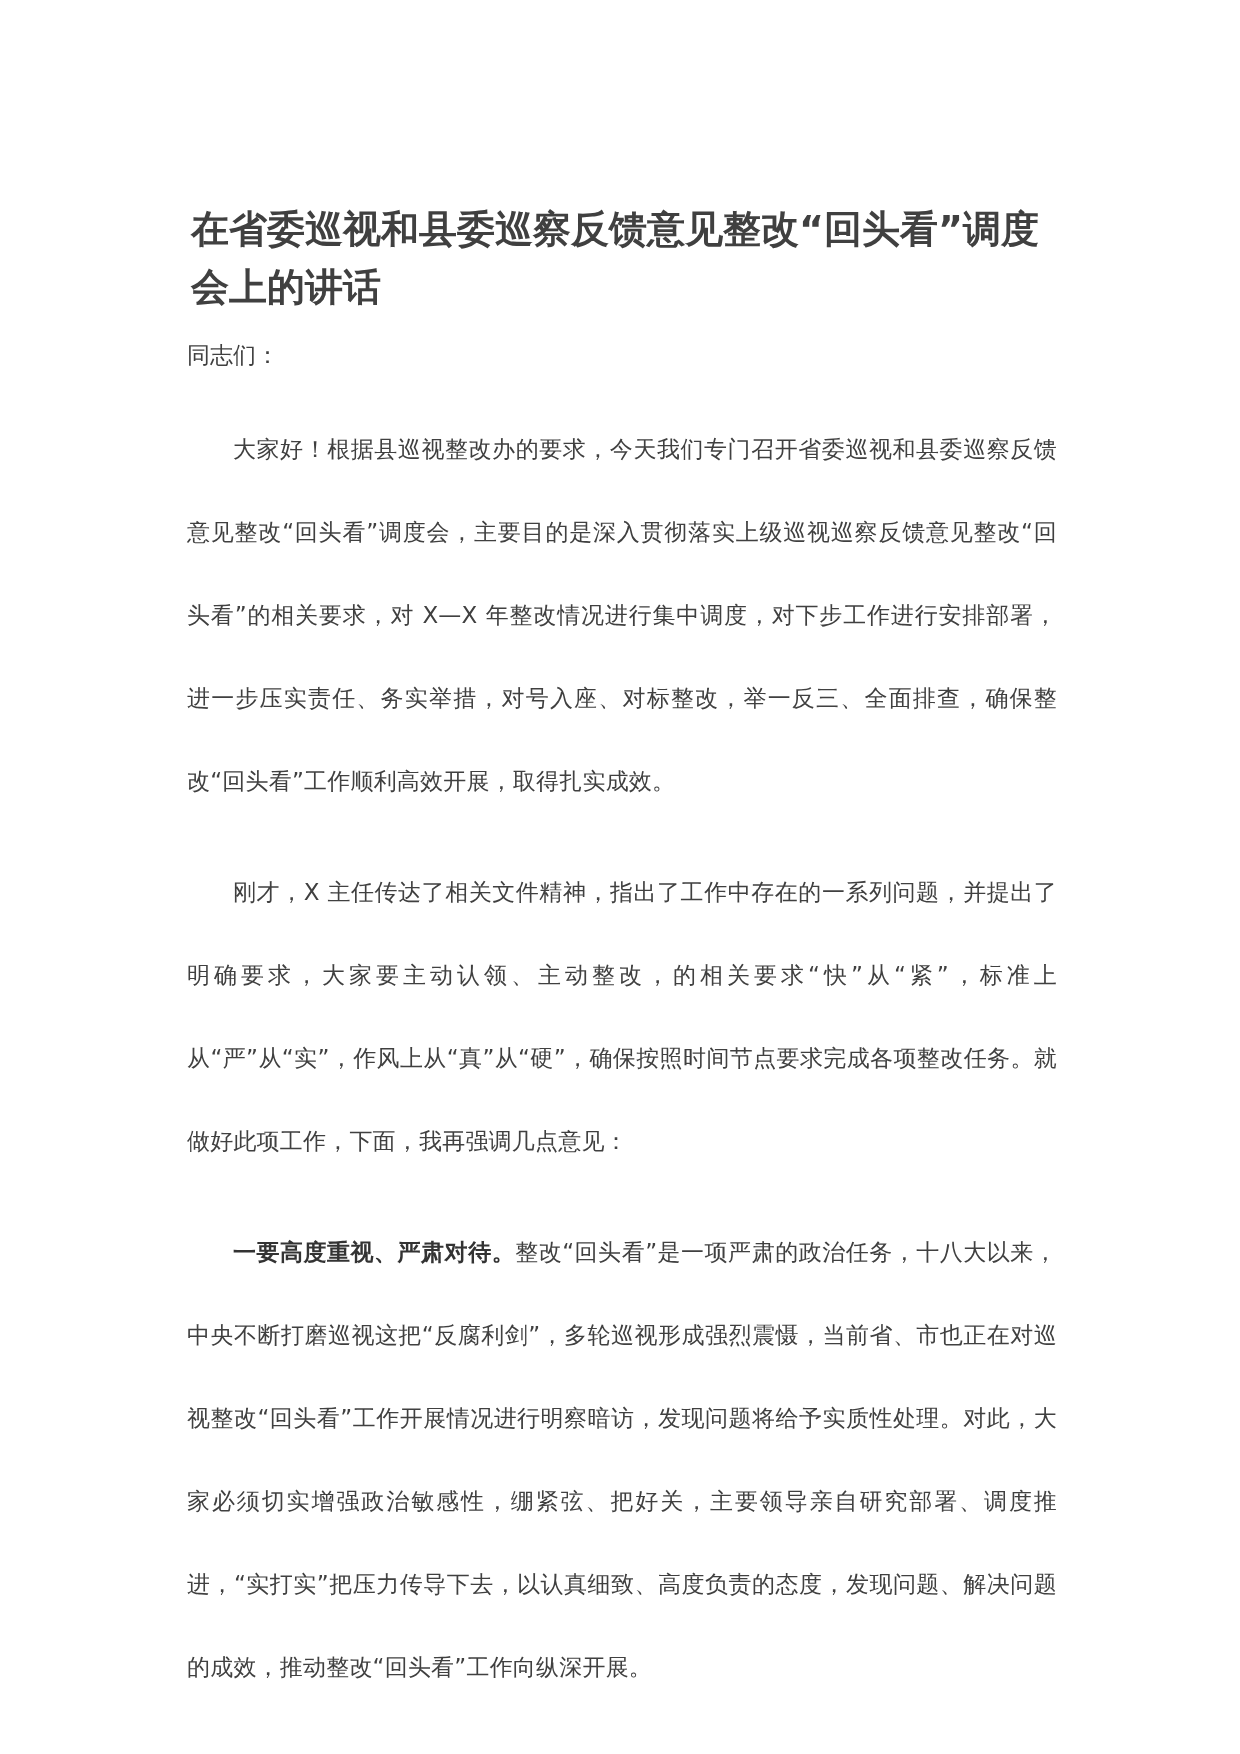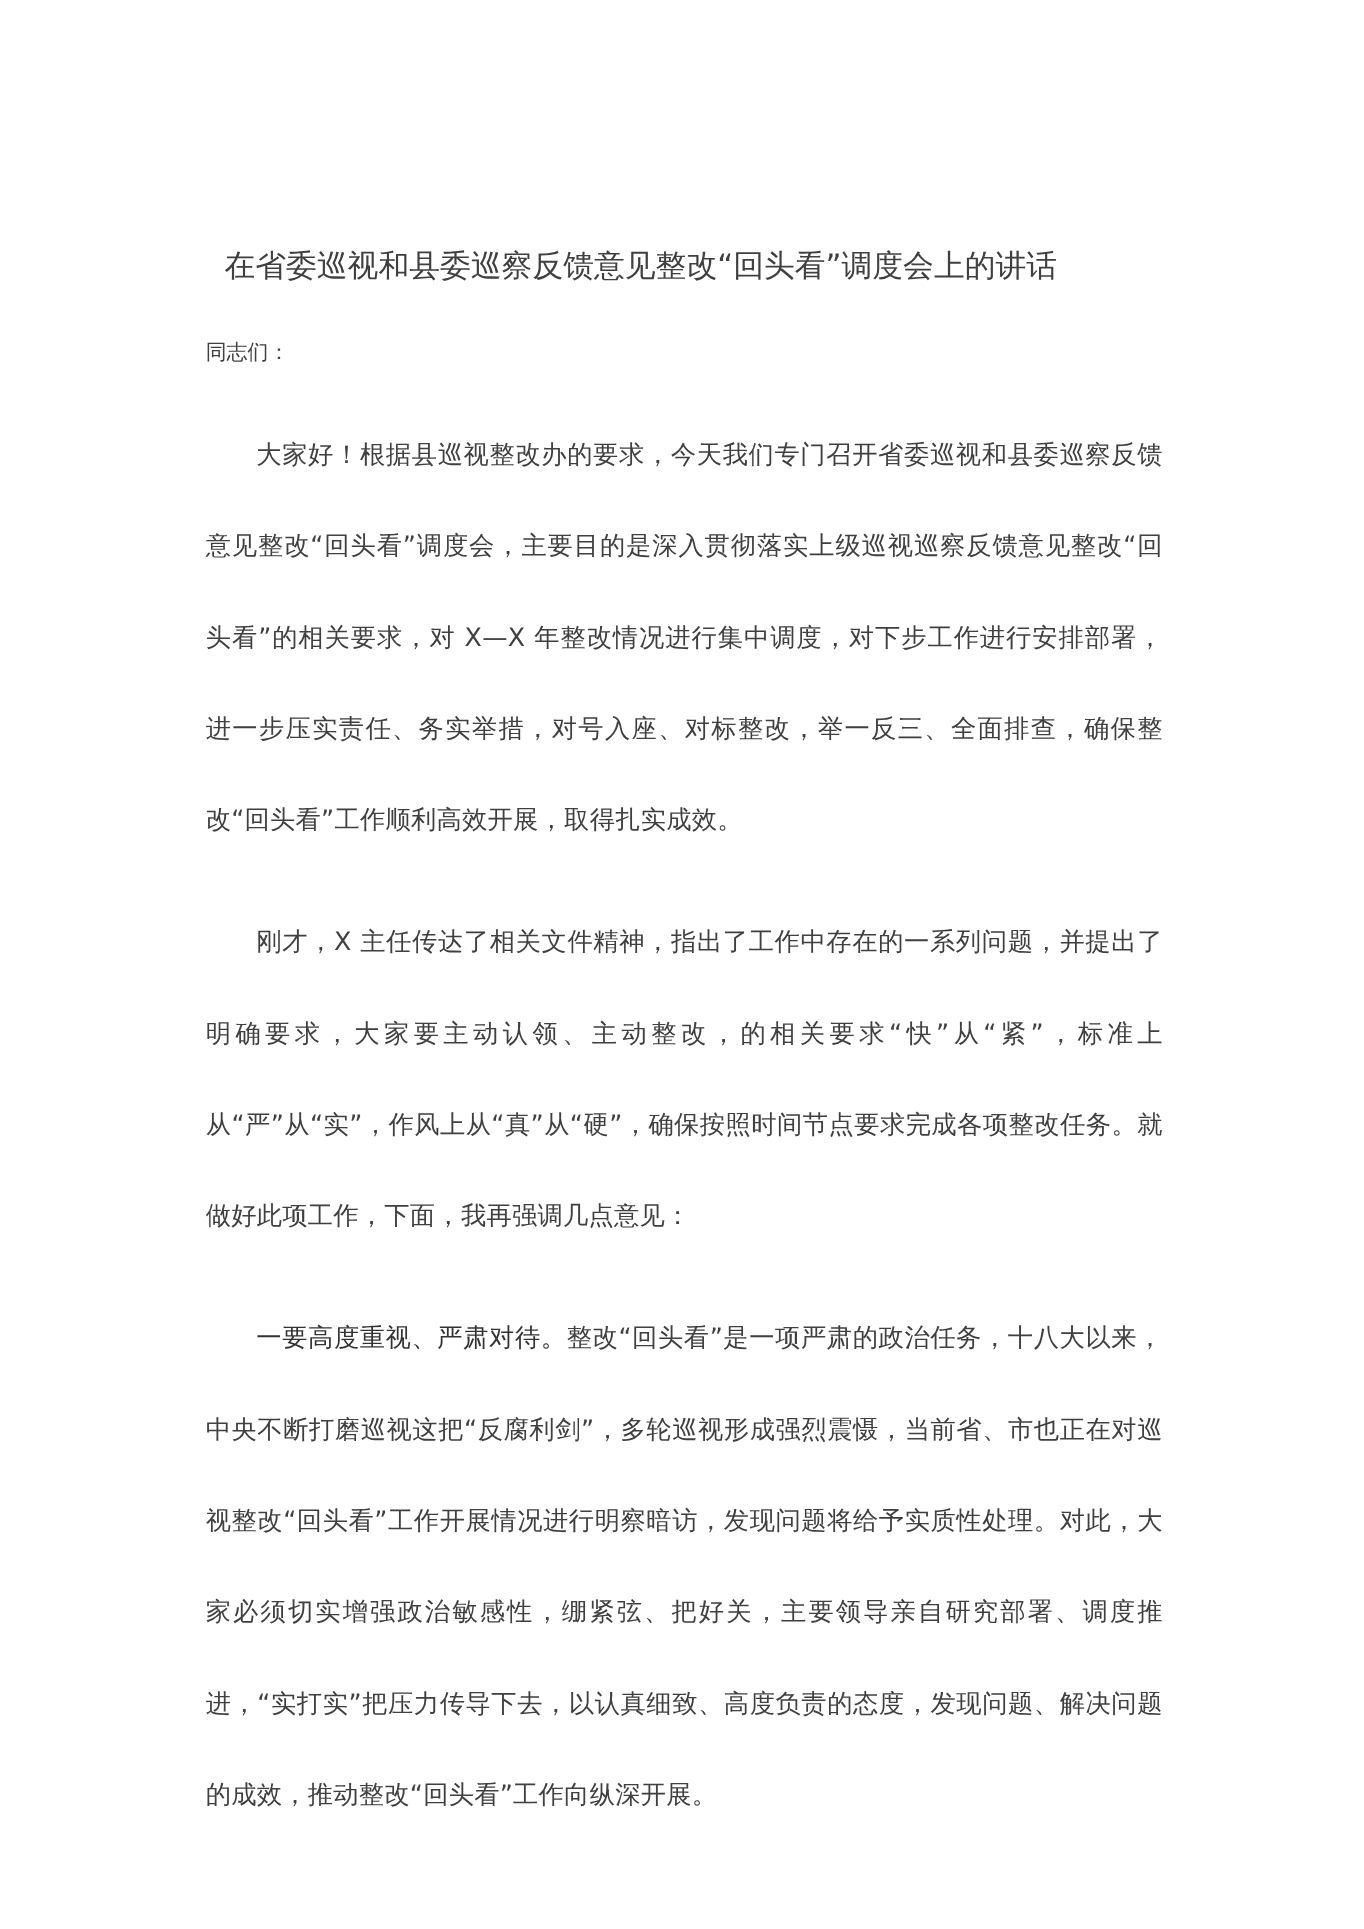--- a/index.html
+++ b/index.html
@@ -3,30 +3,30 @@
 <meta charset="utf-8">
 <style>
   html, body { margin: 0; padding: 0; background: #ffffff; }
   body { width: 1240px; height: 1754px; position: relative; overflow: hidden; }
   .page {
     position: absolute; left: 0; top: 0; width: 1240px; height: 1754px; background: #ffffff;
     font-family: "DejaVu Sans", "Liberation Sans", sans-serif; color: #404040;
   }
   .content { position: absolute; left: 187px; top: 196px; width: 870px; }
   .title {
-    font-size: 28px; line-height: 58px; color: #404040; margin: 17px; font-weight: normal;
+    font-size: 38px; line-height: 58px; color: #404040; margin: 4px; font-weight: bold;
     letter-spacing: 0px;
   }
-  .salutation { font-size: 19px; line-height: 30px; margin-top: 34px; }
+  .salutation { font-size: 23px; line-height: 30px; margin-top: 24px; }
   .para {
     font-size: 23px; line-height: 83px; margin-top: 28px; text-indent: 2em;
     text-align: justify; letter-spacing: 0.2px;
   }
   .para.first { margin-top: 38px; }
-  .bold { font-weight: normal; color: #333; }
+  .bold { font-weight: bold; color: #333; }
 </style>
 </head>
 <body>
 
 <div class="page">
   <div class="content">
     <h1 class="title">在省委巡视和县委巡察反馈意见整改“回头看”调度会上的讲话</h1>
     <div class="salutation">同志们：</div>
 
     <p class="para first">

